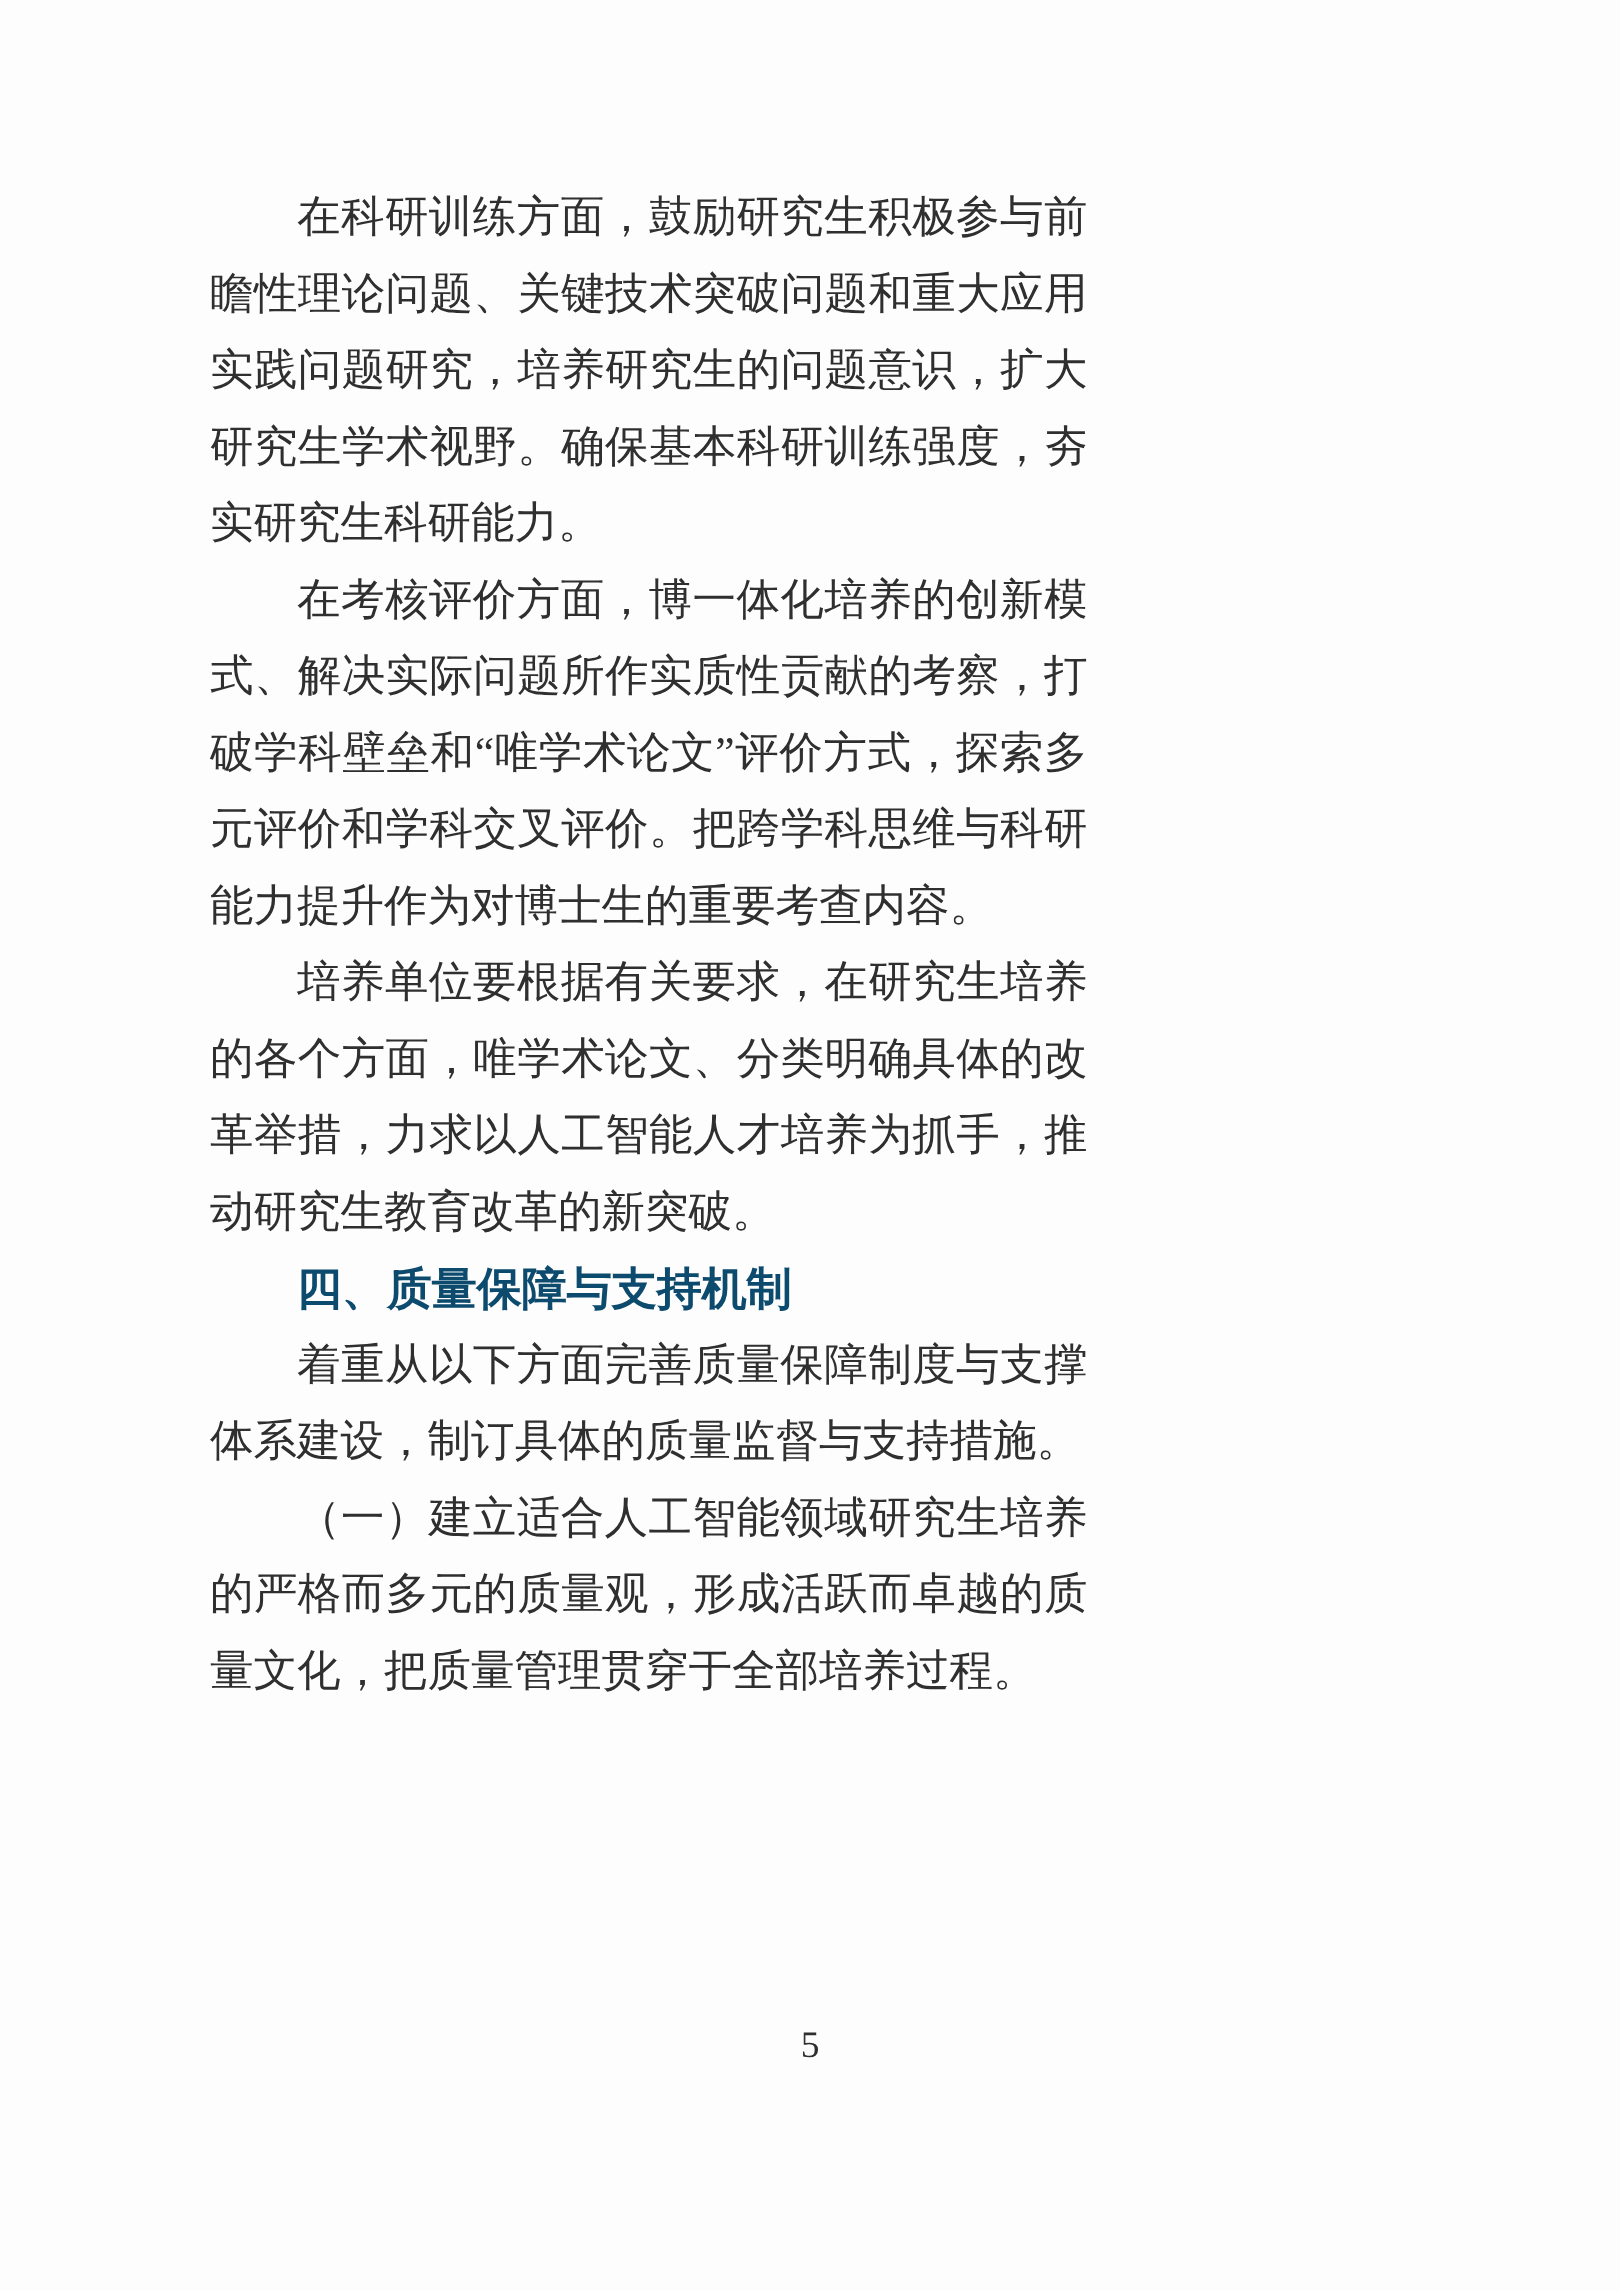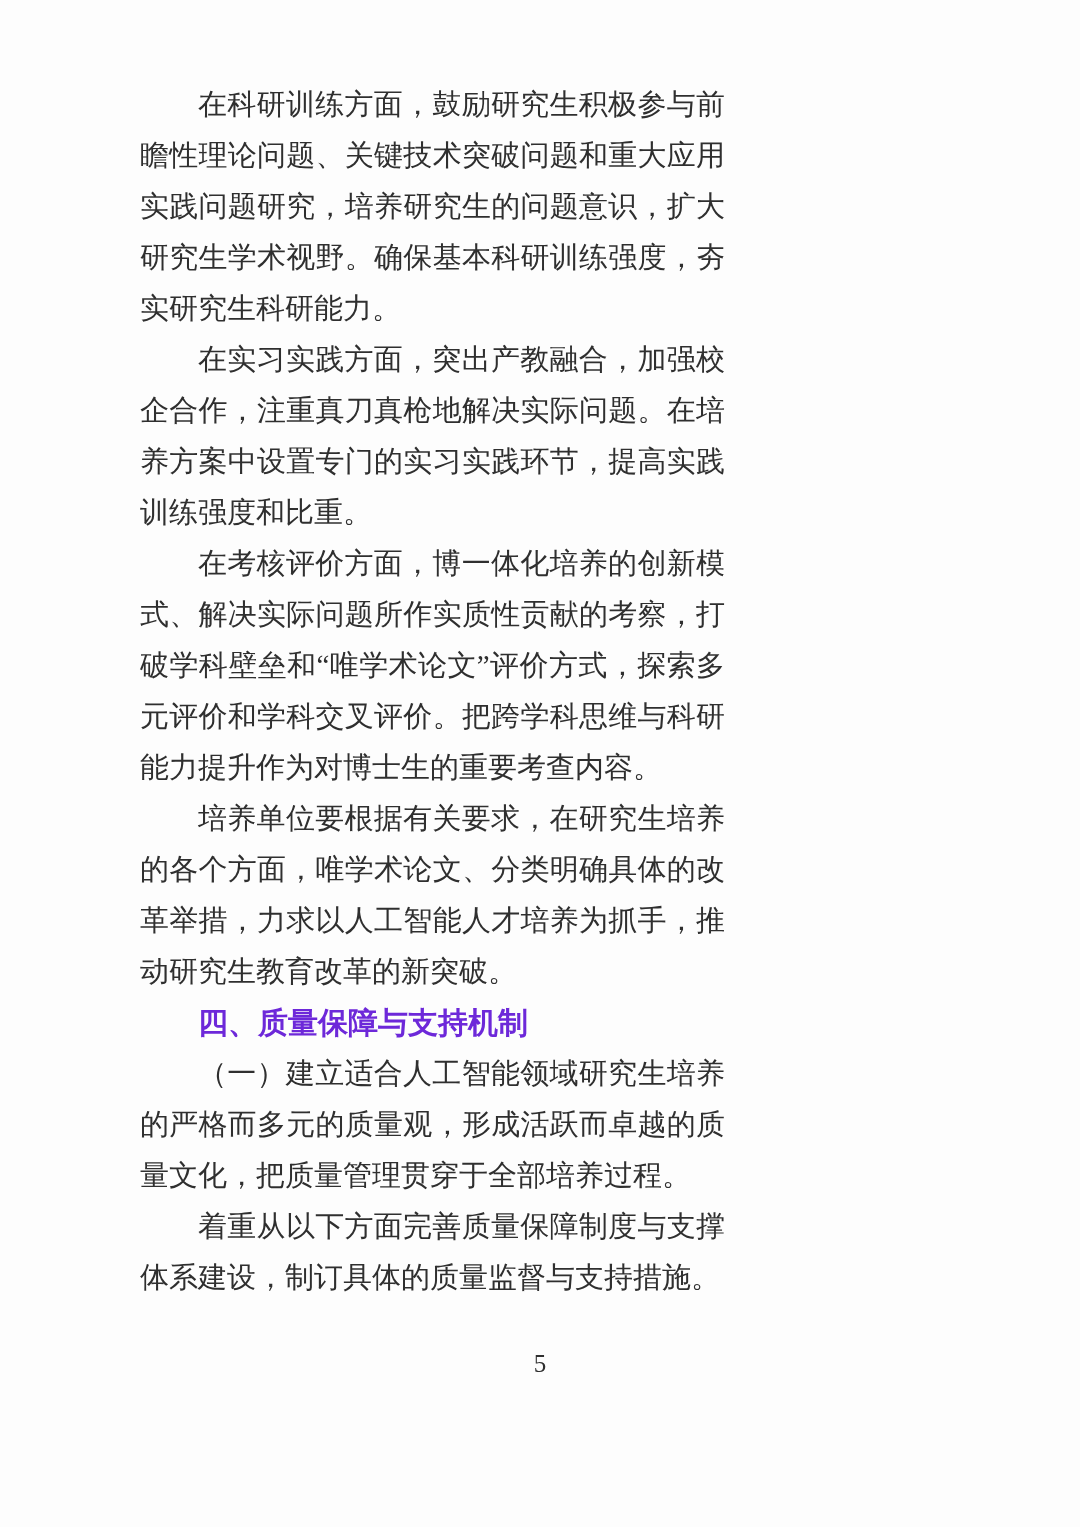--- a/index.html
+++ b/index.html
@@ -15,38 +15,38 @@
     margin: 0 auto;
     background: #fdfdfd;
     overflow: hidden;
     font-family: "Liberation Serif", "DejaVu Serif", serif;
   }
   .doc-body {
     position: absolute;
     top: 0;
     left: 0;
     width: 856px;
-    padding: 79px 131px 0 140px;
+    padding: 120px 131px 0 140px;
   }
   .body-para {
     margin: 0;
     font-size: 29px;
     line-height: 51px;
     letter-spacing: 0px;
     color: #2f2f2f;
     text-align: justify;
     text-indent: 2em;
     font-family: "Liberation Serif", "DejaVu Serif", serif;
   }
   .section-heading {
     margin: 0;
     font-size: 30px;
     line-height: 51px;
     font-weight: bold;
-    color: #6d28d9;
+    color: #0c4a6e;
     text-indent: 1.93em;
     text-align: left;
     font-family: "Liberation Sans", "DejaVu Sans", sans-serif;
   }
   .page-footer {
     position: absolute;
     top: 1346px;
     left: 0;
     width: 1080px;
     text-align: center;
@@ -58,27 +58,26 @@
     font-family: "Liberation Serif", "DejaVu Serif", serif;
   }
 </style>
 </head>
 <body>
 
 <div class="page">
 
   <main class="doc-body">
     <p class="body-para">在科研训练方面，鼓励研究生积极参与前瞻性理论问题、关键技术突破问题和重大应用实践问题研究，培养研究生的问题意识，扩大研究生学术视野。确保基本科研训练强度，夯实研究生科研能力。</p>
-    <p class="body-para">在实习实践方面，突出产教融合，加强校企合作，注重真刀真枪地解决实际问题。在培养方案中设置专门的实习实践环节，提高实践训练强度和比重。</p>
     <p class="body-para">在考核评价方面，博一体化培养的创新模式、解决实际问题所作实质性贡献的考察，打破学科壁垒和“唯学术论文”评价方式，探索多元评价和学科交叉评价。把跨学科思维与科研能力提升作为对博士生的重要考查内容。</p>
     <p class="body-para">培养单位要根据有关要求，在研究生培养的各个方面，唯学术论文、分类明确具体的改革举措，力求以人工智能人才培养为抓手，推动研究生教育改革的新突破。</p>
 
     <h2 class="section-heading">四、质量保障与支持机制</h2>
 
+    <p class="body-para">着重从以下方面完善质量保障制度与支撑体系建设，制订具体的质量监督与支持措施。</p>
     <p class="body-para">（一）建立适合人工智能领域研究生培养的严格而多元的质量观，形成活跃而卓越的质量文化，把质量管理贯穿于全部培养过程。</p>
-    <p class="body-para">着重从以下方面完善质量保障制度与支撑体系建设，制订具体的质量监督与支持措施。</p>
   </main>
 
   <footer class="page-footer">
     <span class="page-number">5</span>
   </footer>
 
 </div>
 
 </body></html>

